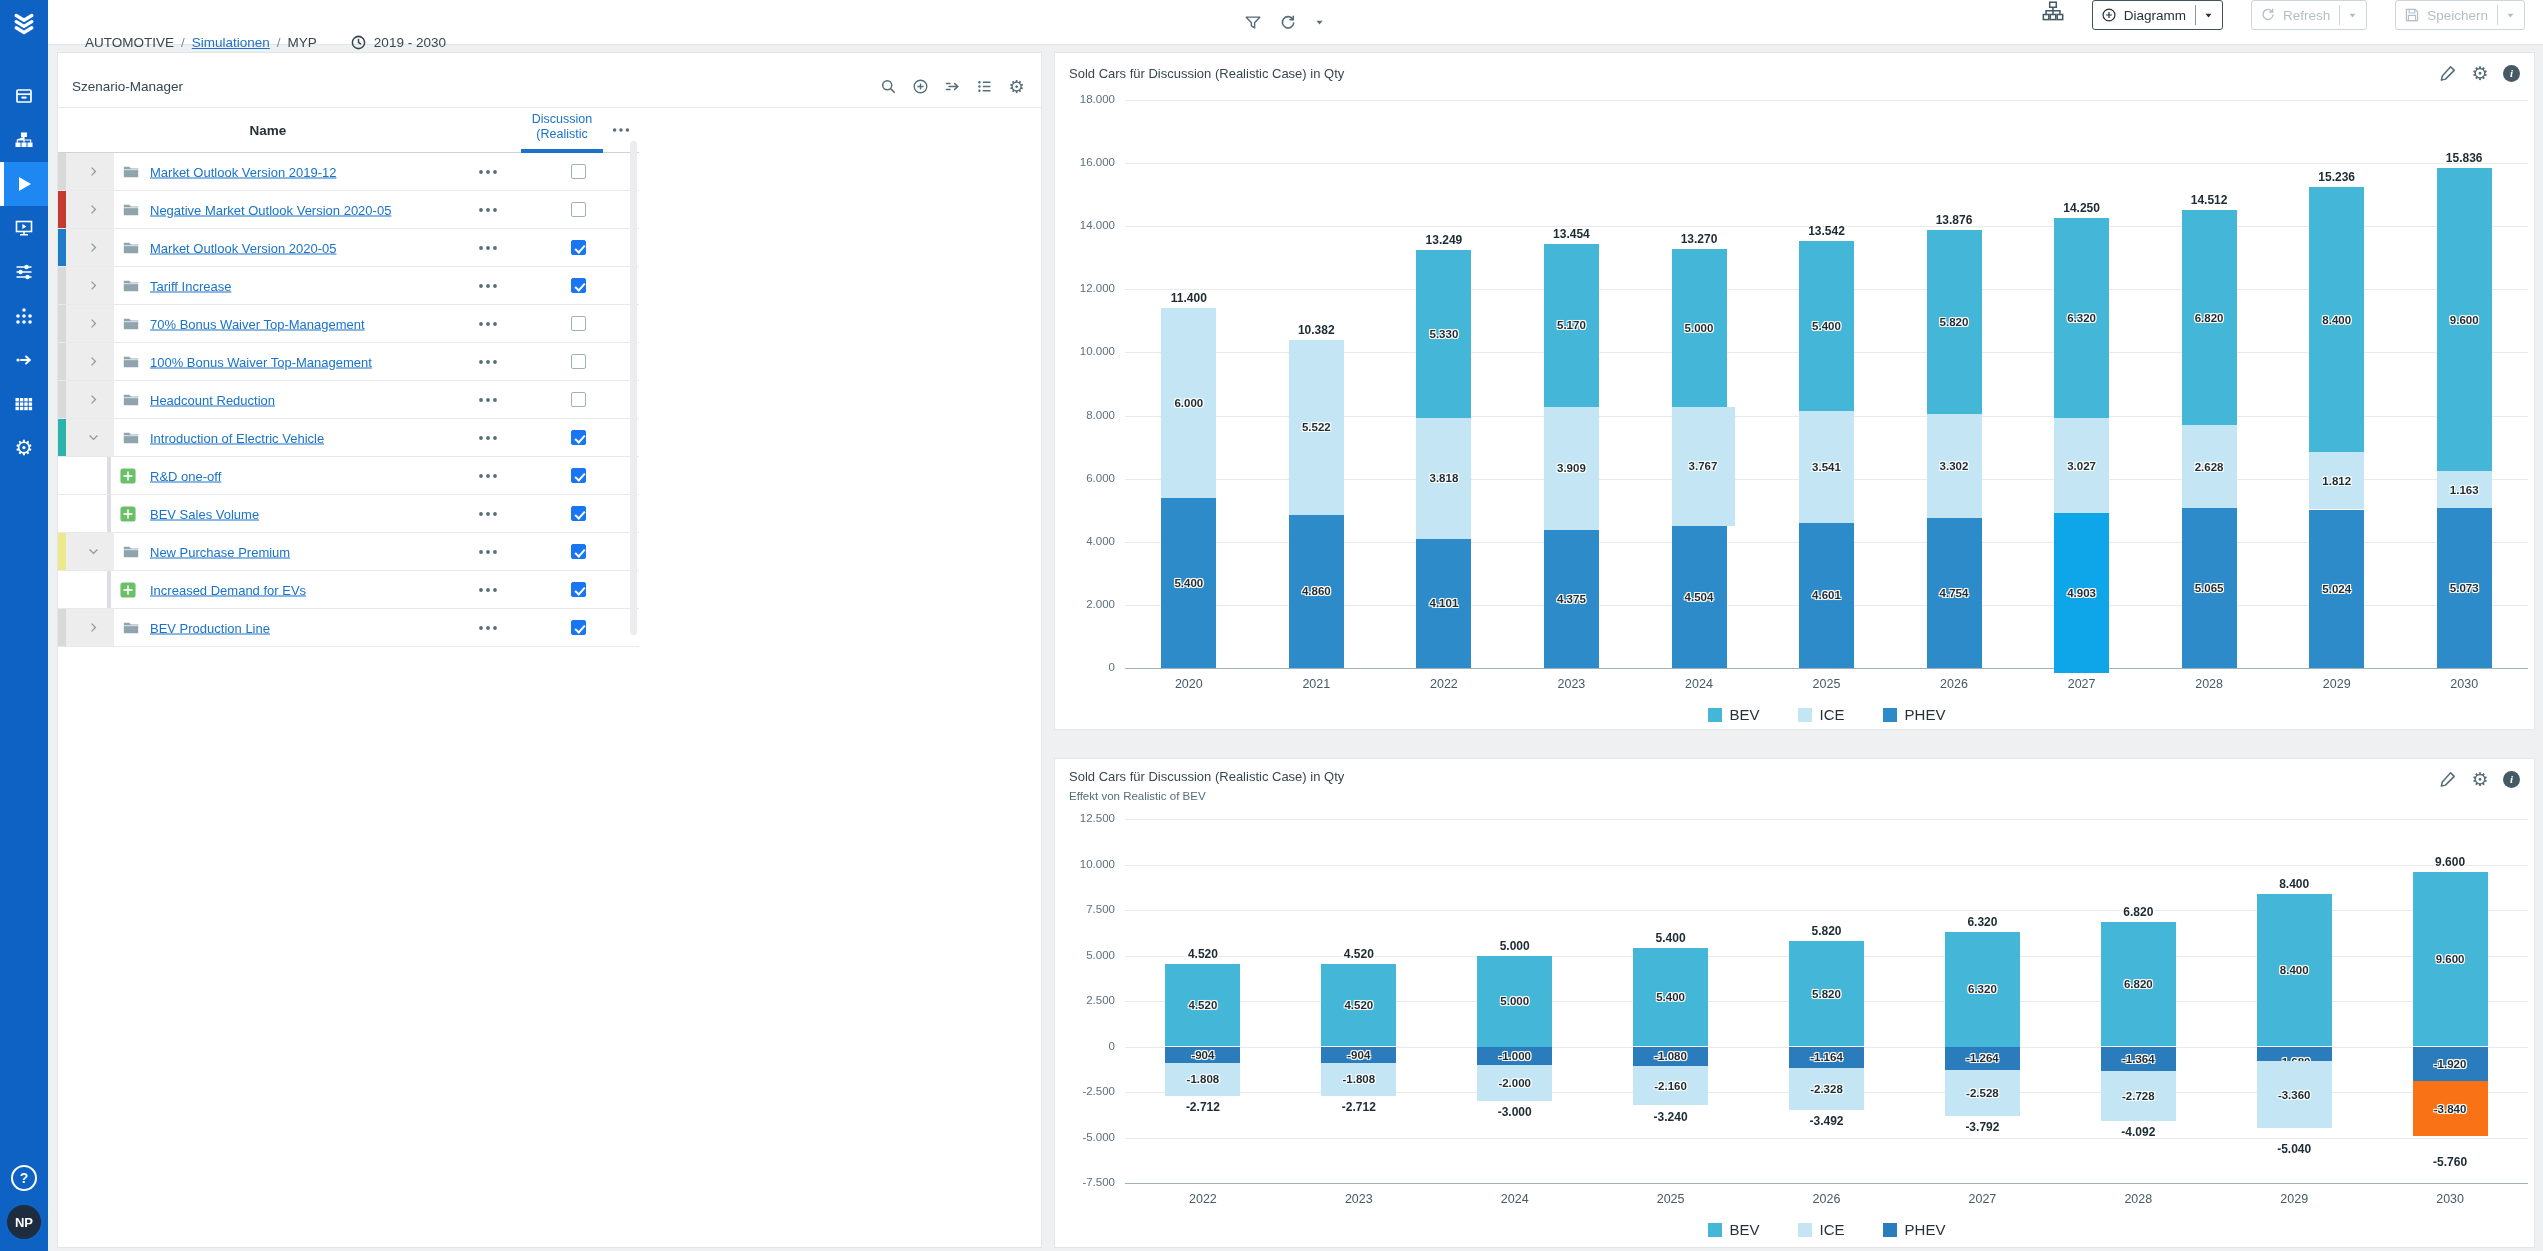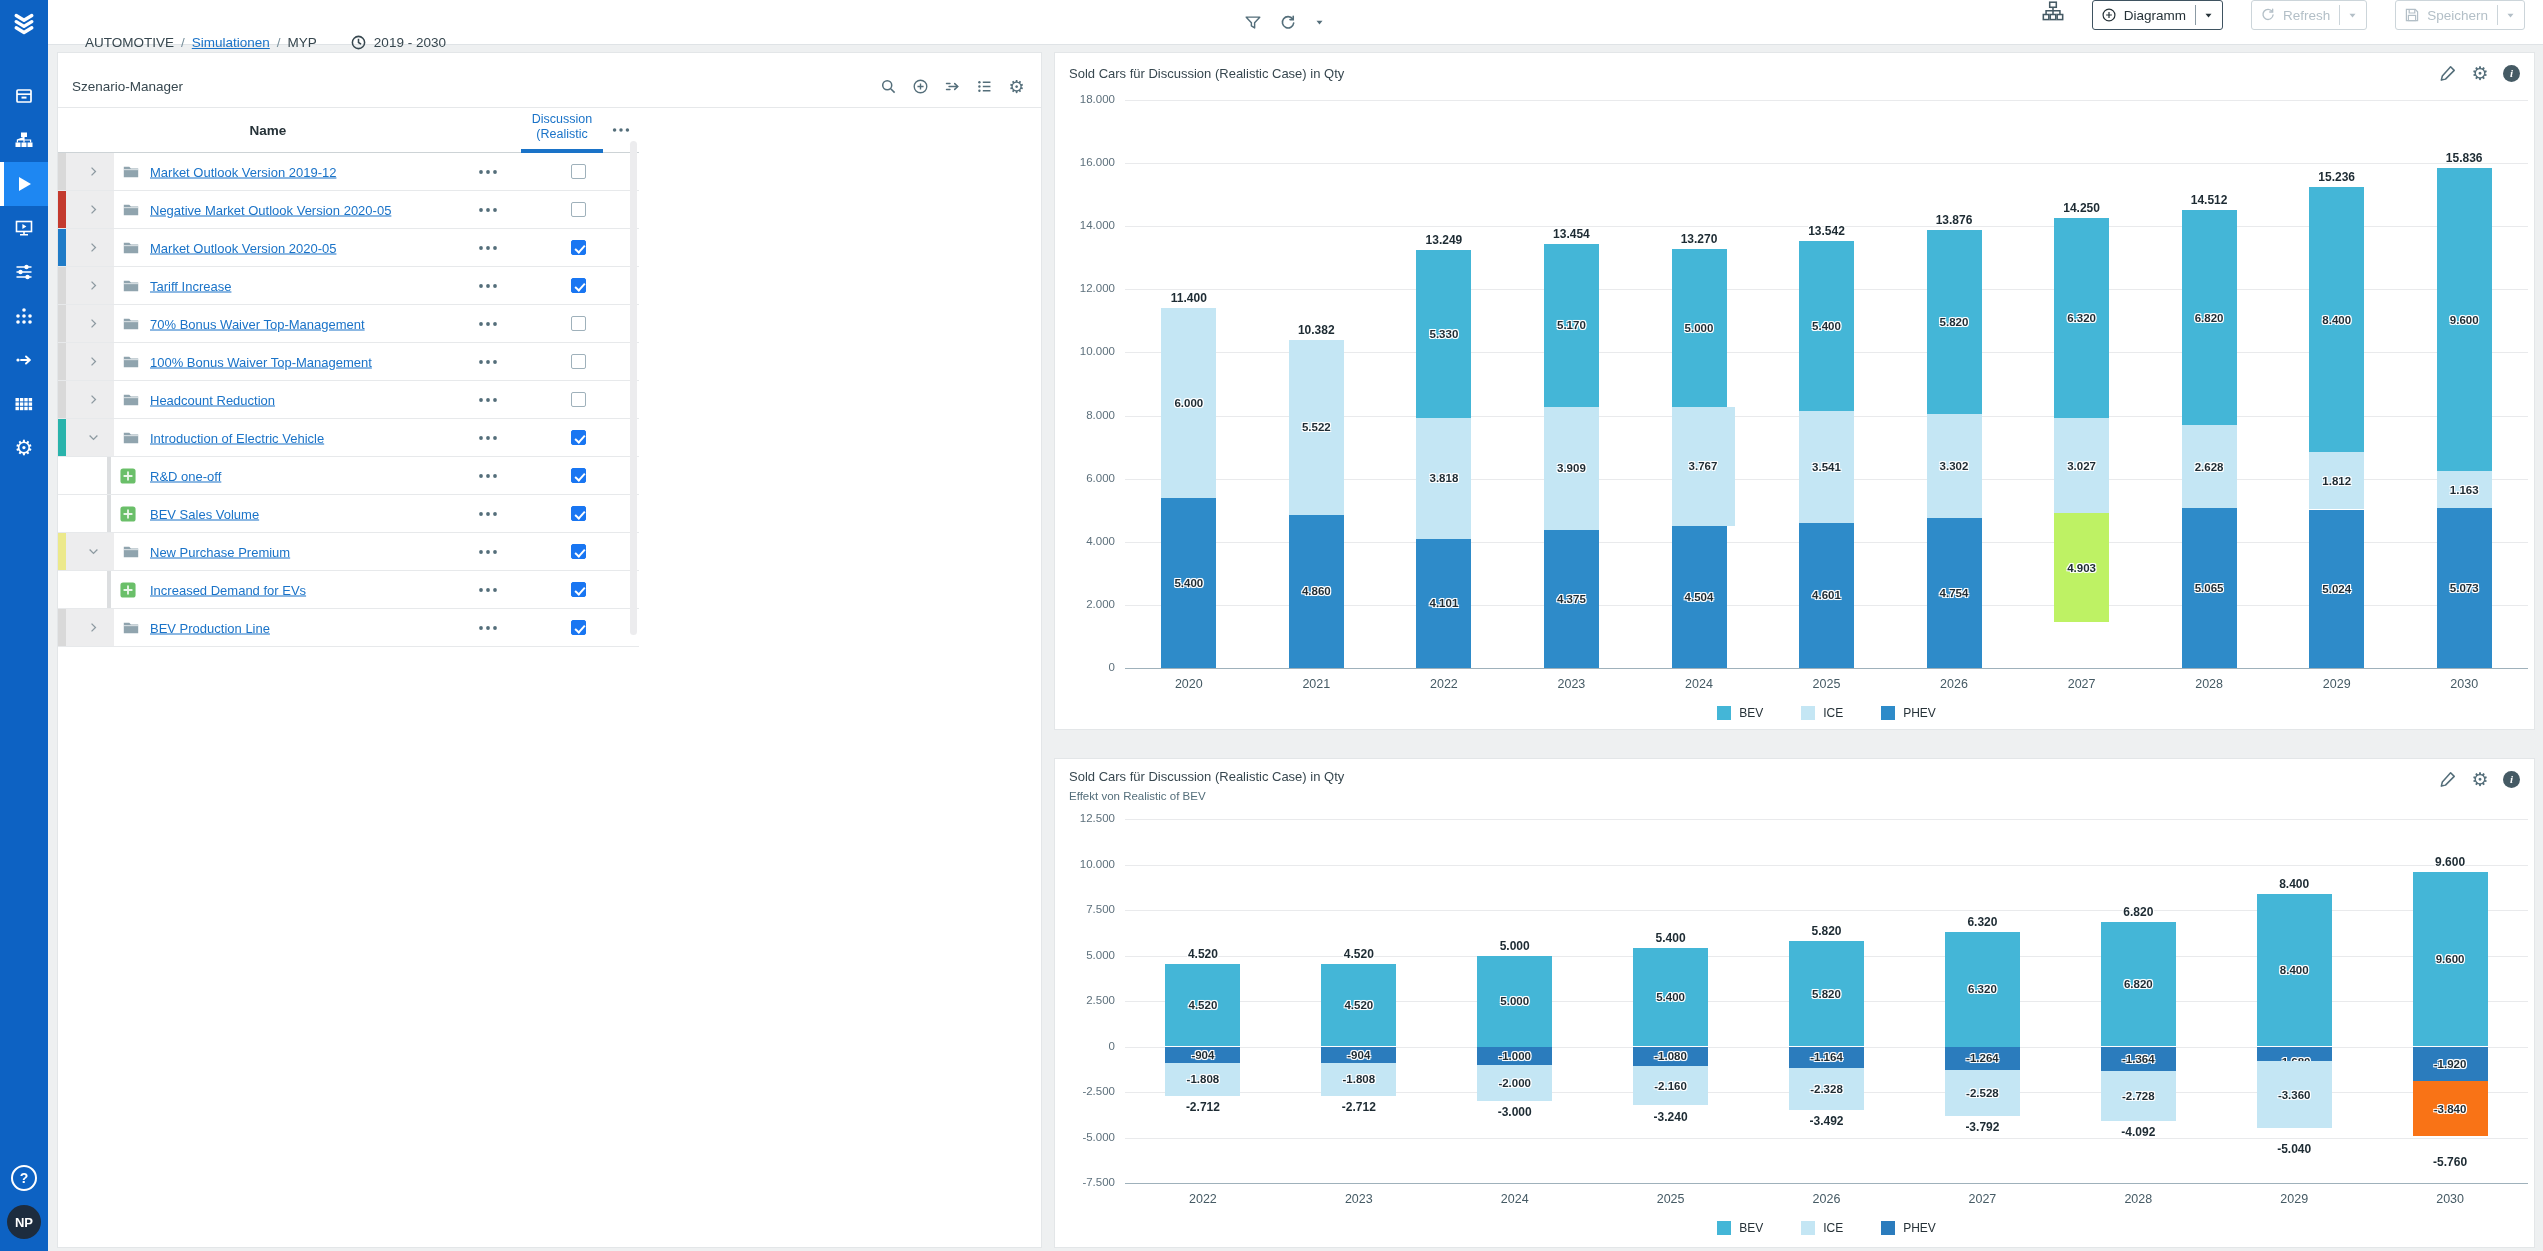--- a/index.html
+++ b/index.html
@@ -92,21 +92,21 @@
   .gline.axis{background:#9fb1bb;}
   .ticklab{position:absolute;left:-80px;width:70px;text-align:right;font-size:11.5px;color:#5d707c;}
   .bar-seg{position:absolute;display:flex;align-items:center;justify-content:center;}
   .val{font-weight:700;font-size:11.5px;color:#1d2b33;white-space:nowrap;
     text-shadow:-1px -1px 0 #fff,1px -1px 0 #fff,-1px 1px 0 #fff,1px 1px 0 #fff,0 0 2px #fff;}
   .total{position:absolute;text-align:center;font-size:12px;}
   .xlab{position:absolute;text-align:center;font-size:12.5px;color:#455a64;}
   .legend{position:absolute;display:flex;justify-content:center;gap:38px;}
   .lgi{display:flex;align-items:center;gap:8px;}
   .sw{width:14px;height:14px;display:inline-block;}
-  .lgt{font-size:12px;color:#263238;}
+  .lgt{font-size:15px;color:#263238;}
 </style>
 </head>
 <body>
 
 <div class="sidebar">
   <div class="logo">
     <svg width="26" height="26" viewBox="0 0 20 20" fill="none" stroke="#fff" stroke-width="2.6" stroke-linecap="round" stroke-linejoin="round">
       <path d="M4 3.5l6 3.6 6-3.6"></path>
         <path d="M4 8.2l6 3.6 6-3.6"></path>
         <path d="M4 12.9l6 3.6 6-3.6"></path>
@@ -758,21 +758,21 @@
         <span class="val">4.754</span>
       </div>
       <div class="bar-seg" style="left:801.5px;top:313.8px;width:55px;height:104.2px;background:#c4e6f4">
         <span class="val">3.302</span>
       </div>
       <div class="bar-seg" style="left:801.5px;top:130.1px;width:55px;height:183.7px;background:#44b6d7">
         <span class="val">5.820</span>
       </div>
       <div class="total val" style="left:779.0px;top:113.1px;width:100px">13.876</div>
       <div class="xlab" style="left:789.0px;top:577.0px;width:80px">2026</div>
-      <div class="bar-seg" style="left:929.1px;top:413.3px;width:55px;height:109px;background:#bef264">
+      <div class="bar-seg" style="left:929.1px;top:413.3px;width:55px;height:160px;background:#0ea5e9">
         <span class="val">4.903</span>
       </div>
       <div class="bar-seg" style="left:929.1px;top:317.8px;width:55px;height:95.5px;background:#c4e6f4">
         <span class="val">3.027</span>
       </div>
       <div class="bar-seg" style="left:929.1px;top:118.3px;width:55px;height:199.4px;background:#44b6d7">
         <span class="val">6.320</span>
       </div>
       <div class="total val" style="left:906.6px;top:101.3px;width:100px">14.250</div>
       <div class="xlab" style="left:916.6px;top:577.0px;width:80px">2027</div>

